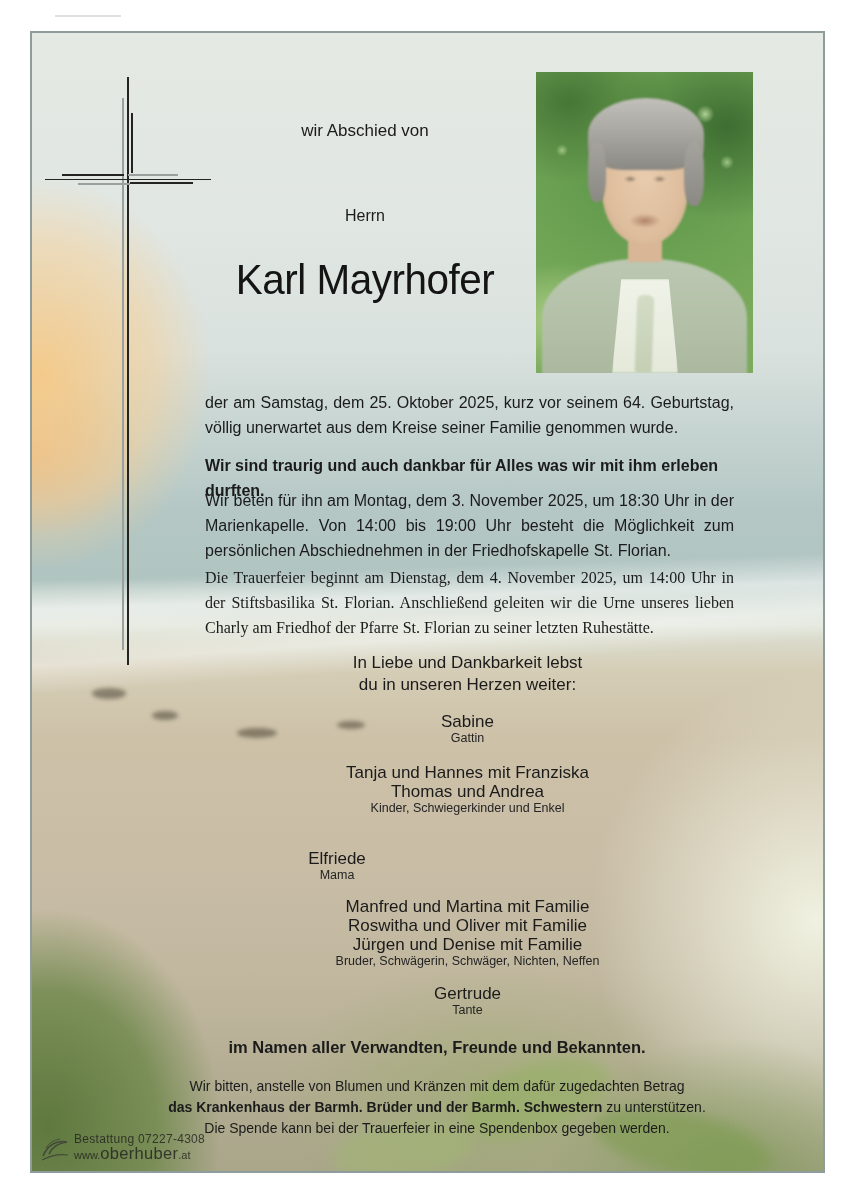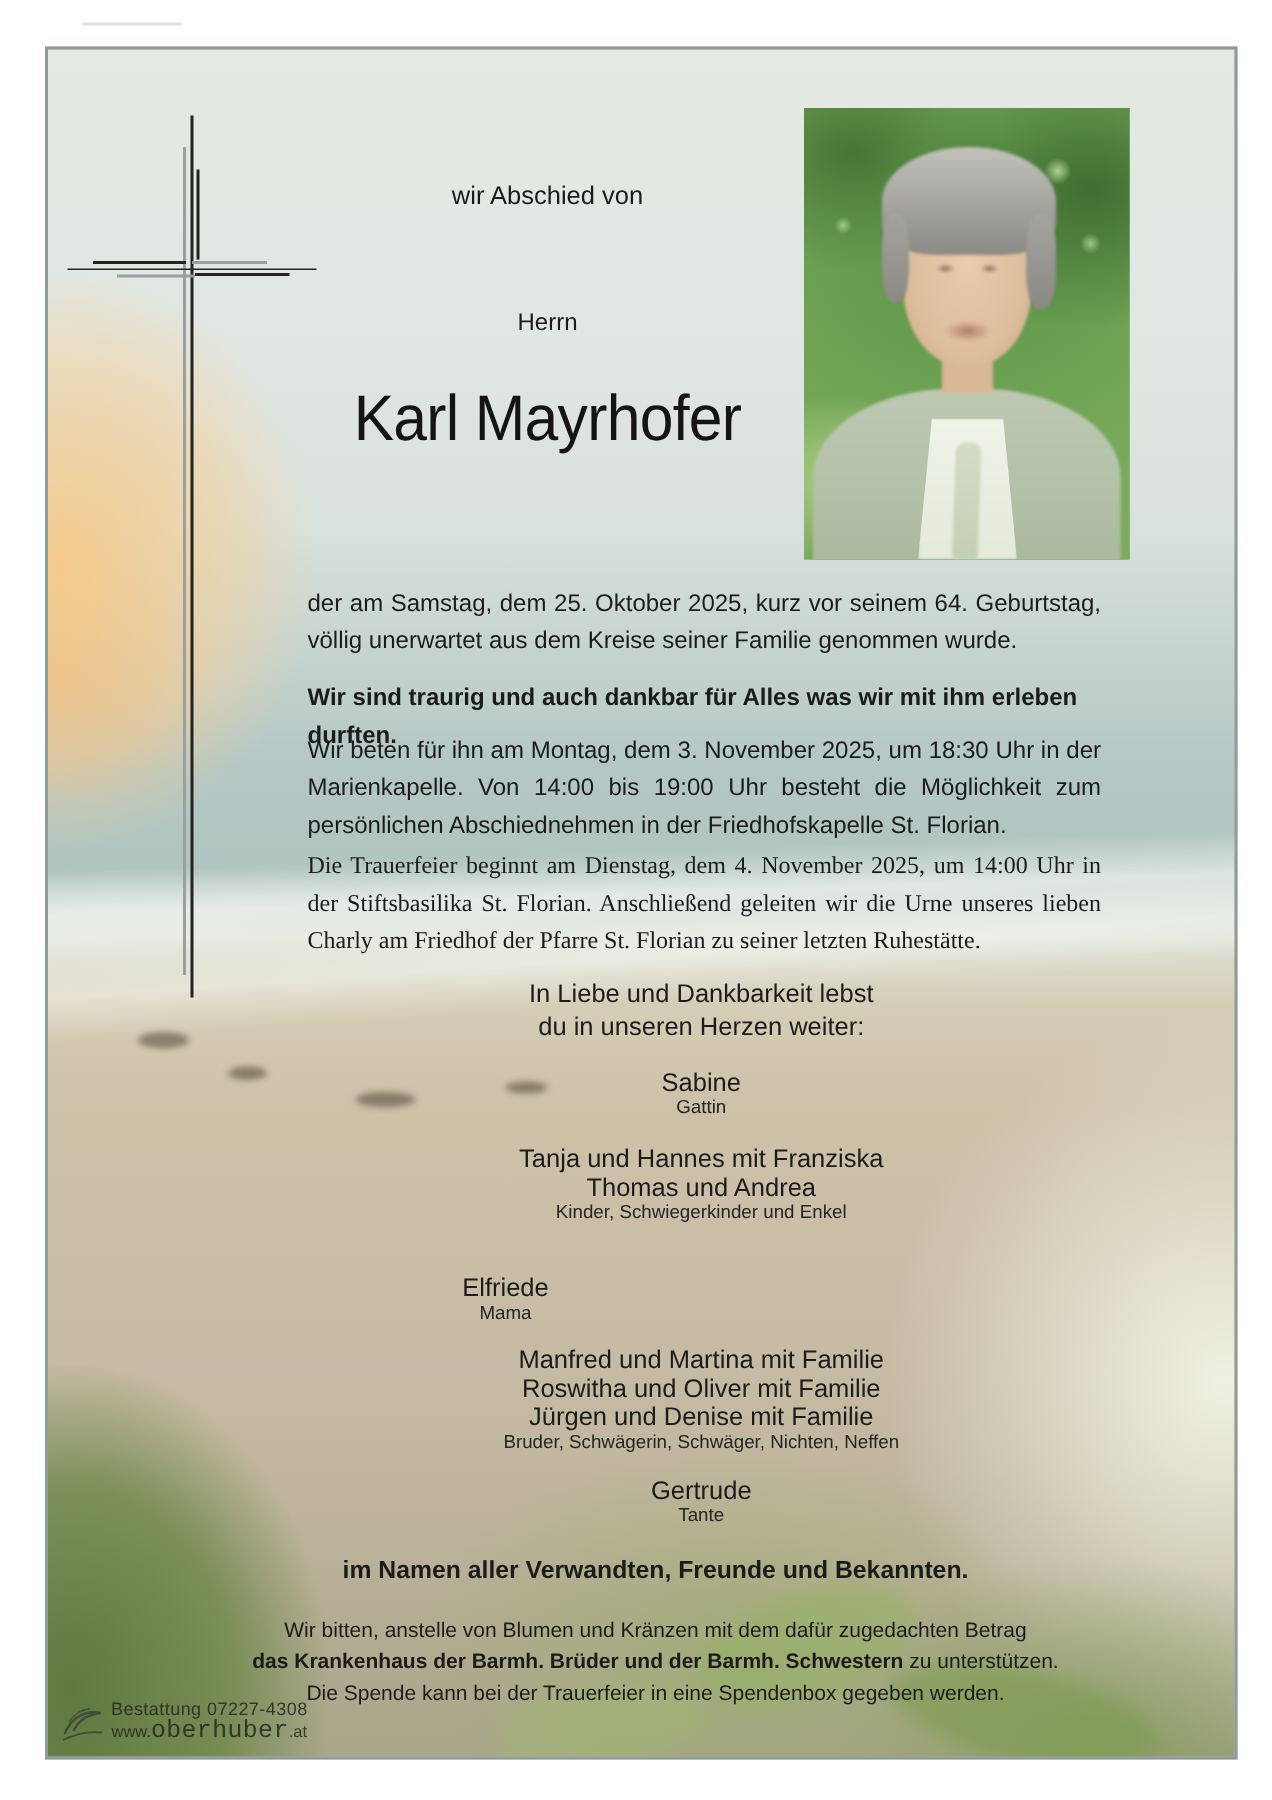--- a/index.html
+++ b/index.html
@@ -89,24 +89,24 @@
   .parent-b{position:absolute;left:347px;width:300px;text-align:center;}
   .siblings{left:68px;top:864px;width:735px;}
   .aunt{left:68px;top:951px;width:735px;}
   .closing{left:18px;top:1005px;width:774px;font-size:16.5px;font-weight:bold;}
   .donation{left:18px;top:1043px;width:774px;font-size:14px;line-height:21px;}
   .donation b{font-weight:bold;}
   
   .footer{left:8px;top:1100px;width:220px;color:rgba(38,38,34,0.85);}
   .footer-row{display:flex;align-items:center;gap:4px;}
   .flourish{flex:0 0 auto;opacity:0.75;}
-  .footer-texts{line-height:13px;text-align:center;}
+  .footer-texts{line-height:13px;}
   .footer-line1{font-size:12px;letter-spacing:0.3px;}
   .footer-line2{font-size:11px;margin-top:1px;}
-  .footer-line2 .big{font-size:16.5px;letter-spacing:0.3px;font-family:Liberation Mono, monospace;}
+  .footer-line2 .big{font-size:16.5px;letter-spacing:0.3px;}
 </style>
 </head>
 <body>
 
 <div class="scan-dash"></div>
 
 <div class="card">
 
   <div>
     <div class="cross-line" style="left:95px; top:44px;  width:1.5px;height:588px;"></div>

